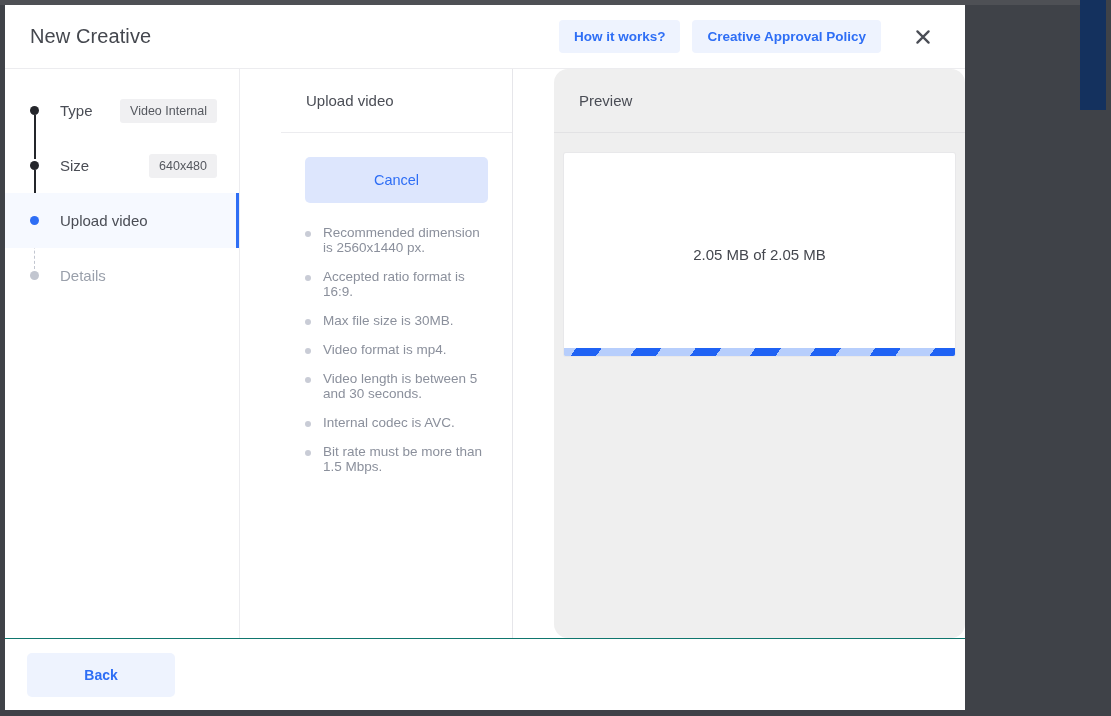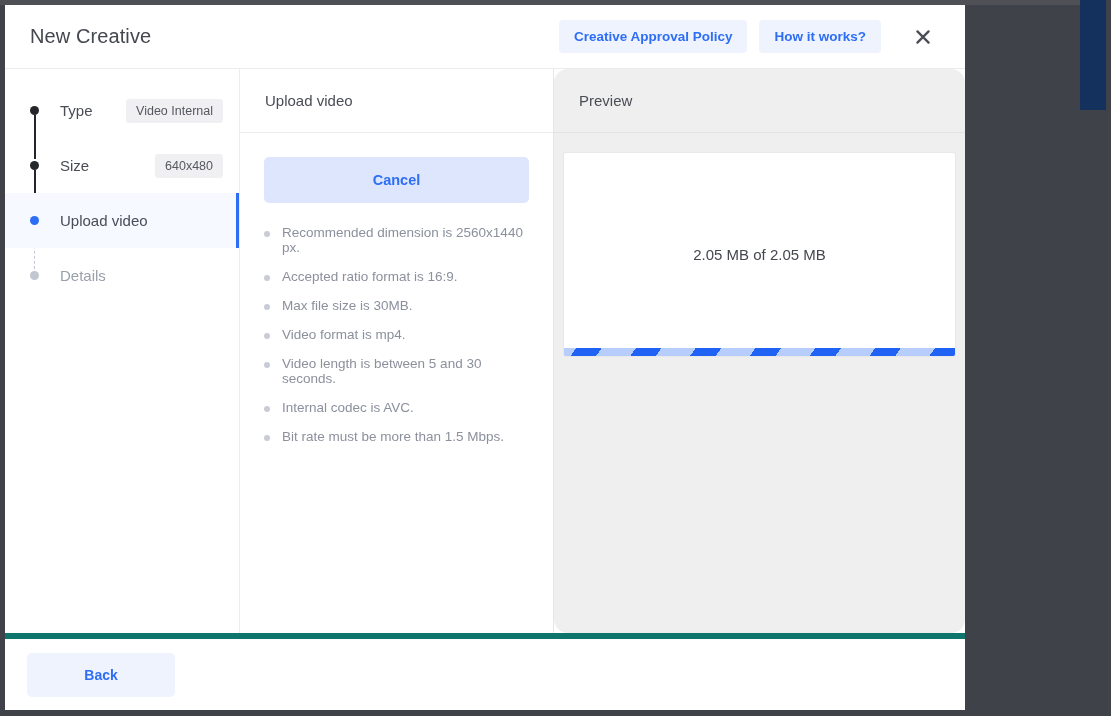--- a/index.html
+++ b/index.html
@@ -93,21 +93,22 @@
     background: transparent;
     border: none;
   }
   .close-btn svg { display: block; }
 
   
   .modal-body {
     flex: 1;
     display: flex;
     min-height: 0;
-    border-bottom: 6px solid #0f766e;
+    border-bottom: 1px solid #0f766e;
+    gap: 41px;
   }
 
   
   .stepper {
     width: 235px;
     min-width: 235px;
     border-right: 1px solid #ececef;
     padding-top: 14px;
     box-sizing: border-box;
     position: relative;
@@ -144,21 +145,21 @@
   .step.active .step-dot { background: #2e6ef5; }
   .step.disabled .step-dot { background: #c2c6d0; }
   .step-label {
     margin-left: 21px;
     font-size: 15px;
     color: #4a4d55;
   }
   .step.disabled .step-label { color: #9aa0ab; }
   .step-badge {
     margin-left: auto;
-    margin-right: 16px;
+    margin-right: 22px;
     background: #f0f0f2;
     color: #55585f;
     font-size: 12.5px;
     border-radius: 3px;
     padding: 5px 10px;
     white-space: nowrap;
   }
   
   .connector {
     position: absolute;
@@ -198,21 +199,21 @@
     color: #4a4d55;
   }
   .upload-content {
     padding: 24px 24px 0 24px;
   }
   .cancel-btn {
     display: block;
     width: 100%;
     background: #dde6fd;
     color: #2e6ef5;
-    font-weight: bold;
+    font-weight: normal;
     font-size: 14.5px;
     border: none;
     border-radius: 5px;
     padding: 15px 0;
     cursor: pointer;
     font-family: "Liberation Sans", sans-serif;
   }
   .req-list {
     list-style: none;
     margin: 22px 0 0 0;
@@ -330,22 +331,22 @@
 
 <div class="page-backdrop">
   <div class="behind-navy-strip"></div>
   <div class="behind-navy"></div>
 </div>
 
 <div class="modal">
 
   <div class="modal-header">
     <div class="modal-title">New Creative</div>
+    <button class="header-btn">How it works?</button>
     <button class="header-btn">Creative Approval Policy</button>
-    <button class="header-btn">How it works?</button>
     <button class="close-btn">
       <span>
         <svg width="16" height="16" viewBox="0 0 16 16" aria-hidden="true">
           <path d="M2.4 2.4 L13.6 13.6 M13.6 2.4 L2.4 13.6" stroke="#4a4d55" stroke-width="2.3" stroke-linecap="round"></path>
         </svg>
       </span>
     </button>
   </div>
 
   <div class="modal-body">

